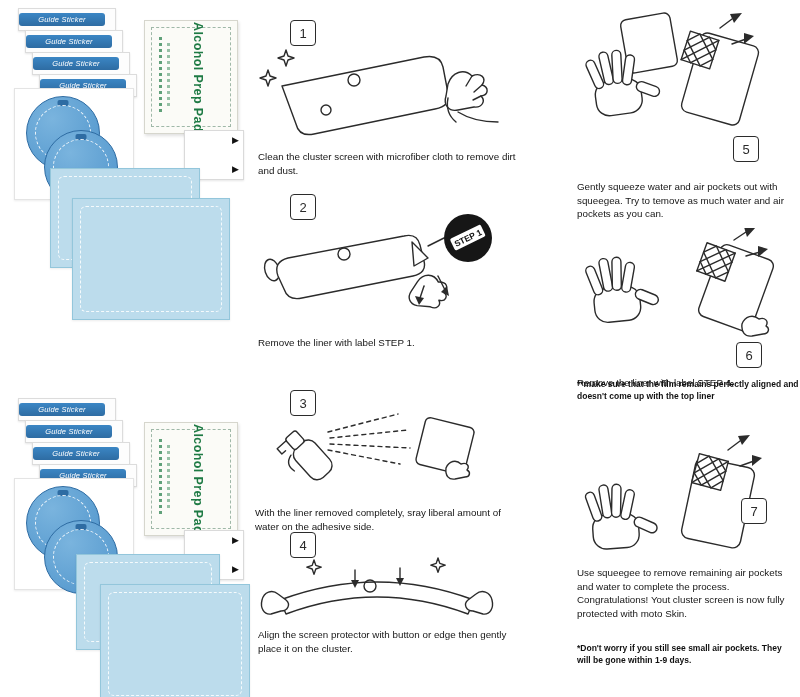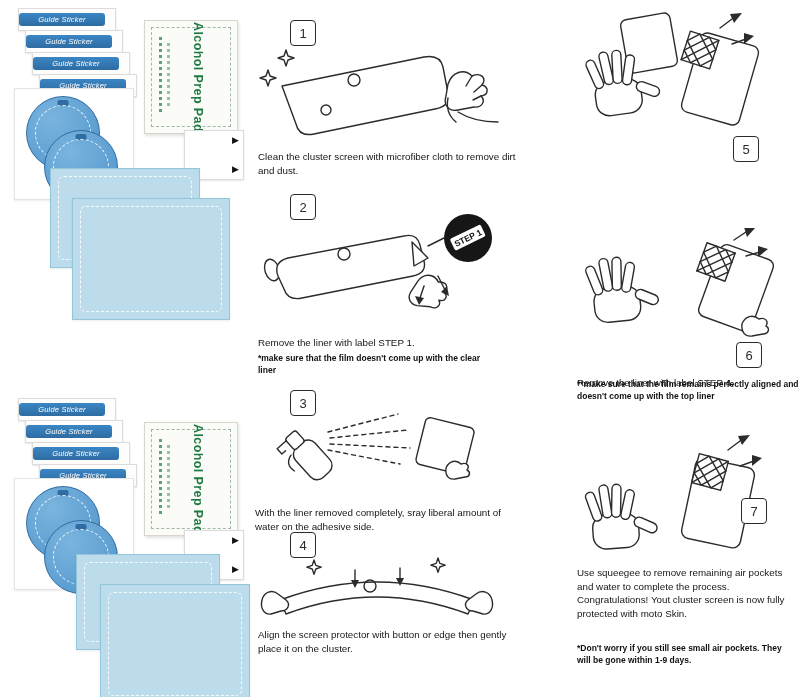--- a/index.html
+++ b/index.html
@@ -200,21 +200,20 @@
         <circle cx="216" cy="26" r="24" fill="#161616" stroke="none"></circle>
         <g transform="rotate(-26 216 26)">
           <rect x="199" y="19" width="34" height="13" rx="2" fill="#fff" stroke="none"></rect>
           <text x="216" y="29" text-anchor="middle" font-size="8.5" font-weight="bold" fill="#111" stroke="none">STEP 1</text>
         </g>
       </g>
     </g>
   </svg>
 
   <div class="caption" style="left:258px;top:336px;width:268px;">Remove the liner with label STEP 1.</div>
-  <div class="note" style="left:258px;top:352px;width:238px;">*make  sure that the film doesn't come up with the clear liner</div>
 
   <div class="step-box" style="left:290px;top:390px;">
       <span>3</span>
     </div>
 
   <svg class="illus" style="left:250px;top:406px;" width="262" height="78" viewBox="0 0 262 78">
     <g stroke="#2b2b2b" stroke-width="1.4" fill="none" stroke-linecap="round" stroke-linejoin="round">
       <g transform="translate(52,42) rotate(-42)">
         <rect x="-13" y="-4" width="26" height="40" rx="9" fill="#fff"></rect>
         <rect x="-7" y="-18" width="14" height="15" rx="3" fill="#fff"></rect>
@@ -277,20 +276,21 @@
         <rect x="32" y="2" width="9" height="30" rx="4.5" fill="#fff" transform="rotate(16 36 17)"></rect>
         <rect x="42" y="30" width="24" height="10" rx="5" fill="#fff" transform="rotate(28 46 35)"></rect>
       </g>
     </g>
   </svg>
 
   <div class="step-box" style="left:733px;top:136px;">
       <span>5</span>
     </div>
 
+  <div class="caption" style="left:577px;top:180px;width:220px;">Gently squeeze water and air pockets out with squeegea. Try to temove as much water and air pockets as you can.</div>
 
   <svg class="illus" style="left:580px;top:228px;" width="208" height="112" viewBox="0 0 208 112">
     <g stroke="#2b2b2b" stroke-width="1.4" fill="none" stroke-linecap="round" stroke-linejoin="round">
       <rect x="128" y="22" width="56" height="76" rx="7" fill="#fff" transform="rotate(20 156 60)"></rect>
       <g transform="translate(136,34) rotate(20)">
         <rect x="-15" y="-15" width="30" height="30" fill="#fff"></rect>
         <path d="M-15,-5 L-5,-15 M-15,5 L5,-15 M-15,15 L15,-15 M-5,15 L15,-5 M5,15 L15,5"></path>
         <path d="M-5,-15 L15,5 M5,-15 L15,-5 M-15,-5 L5,15 M-15,5 L-5,15"></path>
       </g>
       <path d="M154,12 l12,-8"></path>

